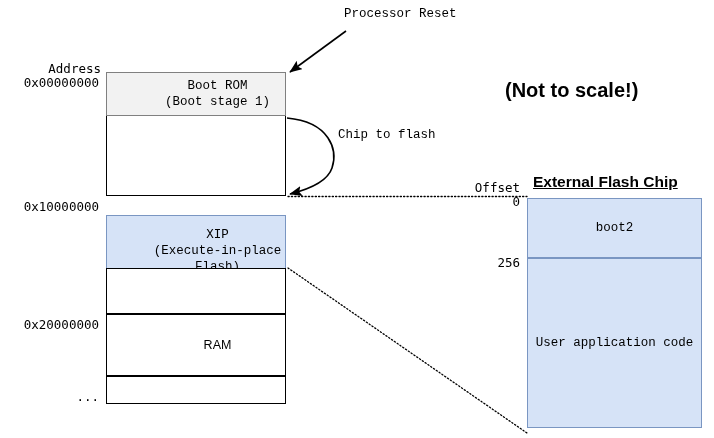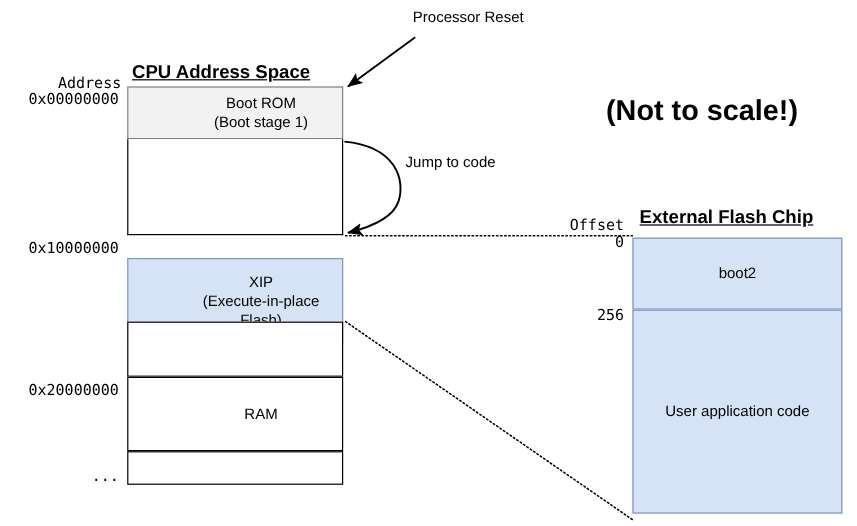--- a/index.html
+++ b/index.html
@@ -9,41 +9,41 @@
   }
   #canvas {
     position: relative;
     width: 714px;
     height: 438px;
     background: #ffffff;
     overflow: hidden;
     font-family: "DejaVu Sans Mono", "Liberation Mono", monospace;
   }
   .mono {
-    font-family: Liberation Sans, sans-serif;
+    font-family: Liberation Mono, monospace;
     font-size: 12.5px;
     color: #000000;
     white-space: pre;
   }
   .abs { position: absolute; }
 
   
   .title {
     font-family: "Liberation Sans", "DejaVu Sans", sans-serif;
     font-size: 15.5px;
     font-weight: bold;
     color: #000000;
     text-decoration: underline;
     white-space: nowrap;
   }
 
   
   .note {
     font-family: "Liberation Sans", "DejaVu Sans", sans-serif;
-    font-size: 24px;
+    font-size: 20px;
     font-weight: bold;
     color: #000000;
     white-space: nowrap;
   }
 
   
   #cpu-map {
     position: absolute;
     left: 106px;
     top: 72px;
@@ -143,23 +143,22 @@
 </style>
 </head>
 <body>
 
 <div id="canvas">
 
   <div class="abs mono" style="left:344px; top:7px; font-size:12.5px;">Processor Reset</div>
 
   <div class="abs note" style="left:505px; top:79px;">(Not to scale!)</div>
 
-  <div class="abs mono" style="left:338px; top:128px; font-size:12.5px;">Jump to code</div>
-
-  <div class="abs title" style="left:110px; top:52px;">CPU Address Space</div>
+  <div class="abs mono" style="left:338px; top:128px; font-size:12.5px;">Chip to flash</div>
+
 
   <div class="abs addr" style="left:2px; top:61px; width:99px;">Address</div>
 
   <div class="abs addr" style="left:0px; top:75px; width:99px;">0x00000000</div>
 
   <div class="abs addr" style="left:0px; top:199px; width:99px;">0x10000000</div>
 
   <div class="abs addr" style="left:0px; top:317px; width:99px;">0x20000000</div>
 
   <div class="abs addr" style="left:0px; top:389px; width:99px;">...</div>

